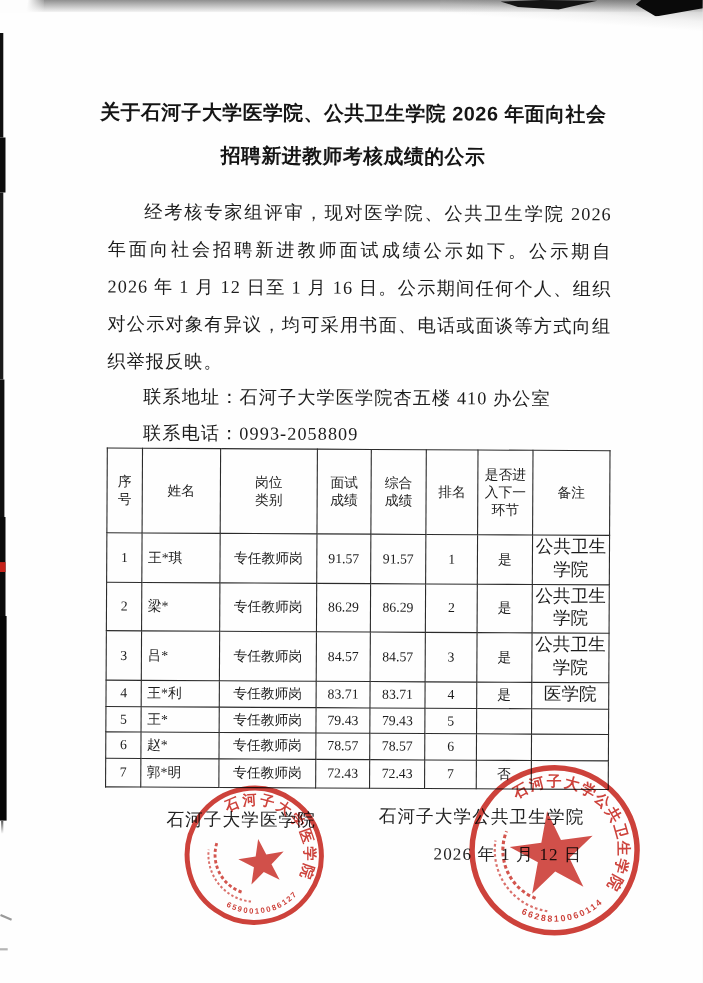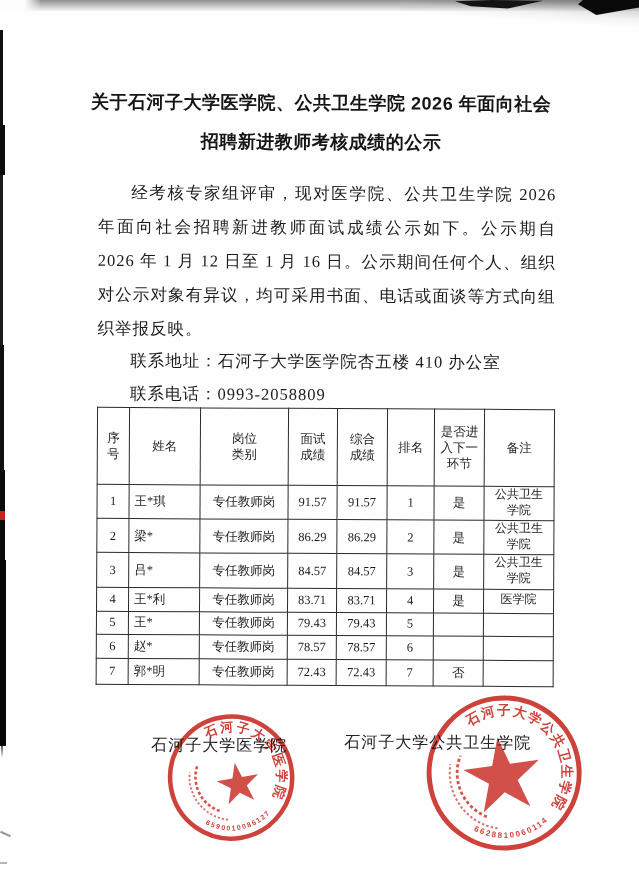--- a/index.html
+++ b/index.html
@@ -47,21 +47,21 @@
   .contact.addr{top:351px;}
   .contact.phone{top:384px;}
 
   
   table.results{position:absolute;left:97px;top:408px;width:457px;z-index:2;
     border-collapse:collapse;table-layout:fixed;}
   .results th,.results td{border:1px solid #2b2b2b;font-weight:normal;
     font-size:12.5px;text-align:center;vertical-align:middle;padding:1px 2px;line-height:1.3;}
   .results thead th{height:74px;white-space:pre-line;}
   .results td.c-name{text-align:left;padding-left:5px;}
-  .results td.ws{white-space:pre-line;font-size:12px;font-family:Liberation Mono, monospace;}
+  .results td.ws{white-space:pre-line;font-size:16px;}
 
   
   .sig{position:absolute;z-index:2;font-size:16px;letter-spacing:1px;color:#222;}
   .sig.left{left:153px;top:736px;}
   .sig.right{left:346px;top:732px;}
   .sig.date{left:396px;top:766px;font-size:15.5px;}
   svg.seal{position:absolute;z-index:3;mix-blend-mode:multiply;opacity:.86;}
   svg.seal text{fill:#c5221a;font-family:"Liberation Sans",sans-serif;font-weight:700;}
 </style>
 </head>
@@ -197,20 +197,21 @@
           <td>72.43</td>
           <td>7</td>
           <td>否</td>
           <td class="ws"></td>
         </tr>
       </tbody>
     </table>
 
     <div class="sig left">石河子大学医学院</div>
     <div class="sig right">石河子大学公共卫生学院</div>
+    <div class="sig date">2026 年 1 月 12 日</div>
 
     <svg class="seal" style="left:165px;top:710px;width:136px;height:136px" viewBox="-68 -68 136 136">
       <g transform="rotate(-10)">
         <circle cx="0" cy="0" r="61" fill="none" stroke="#c5221a" stroke-width="4.5"></circle>
         <path id="arcL" d="M -32.5 -32.5 A 46 46 0 1 1 23 39.8" fill="none"></path>
         <text font-size="13" letter-spacing="2">
           <textPath href="#arcL" startOffset="50%" text-anchor="middle">石河子大学医学院</textPath>
         </text>
         <path d="M -17 31 A 36 36 0 0 1 -31 -18" fill="none" stroke="#c5221a" stroke-width="2.6" stroke-dasharray="3 2.2" opacity=".9"></path>
         <path d="M -10 41 A 43 43 0 0 1 -40 -12" fill="none" stroke="#c5221a" stroke-width="1.8" stroke-dasharray="2.2 2" opacity=".75"></path>

